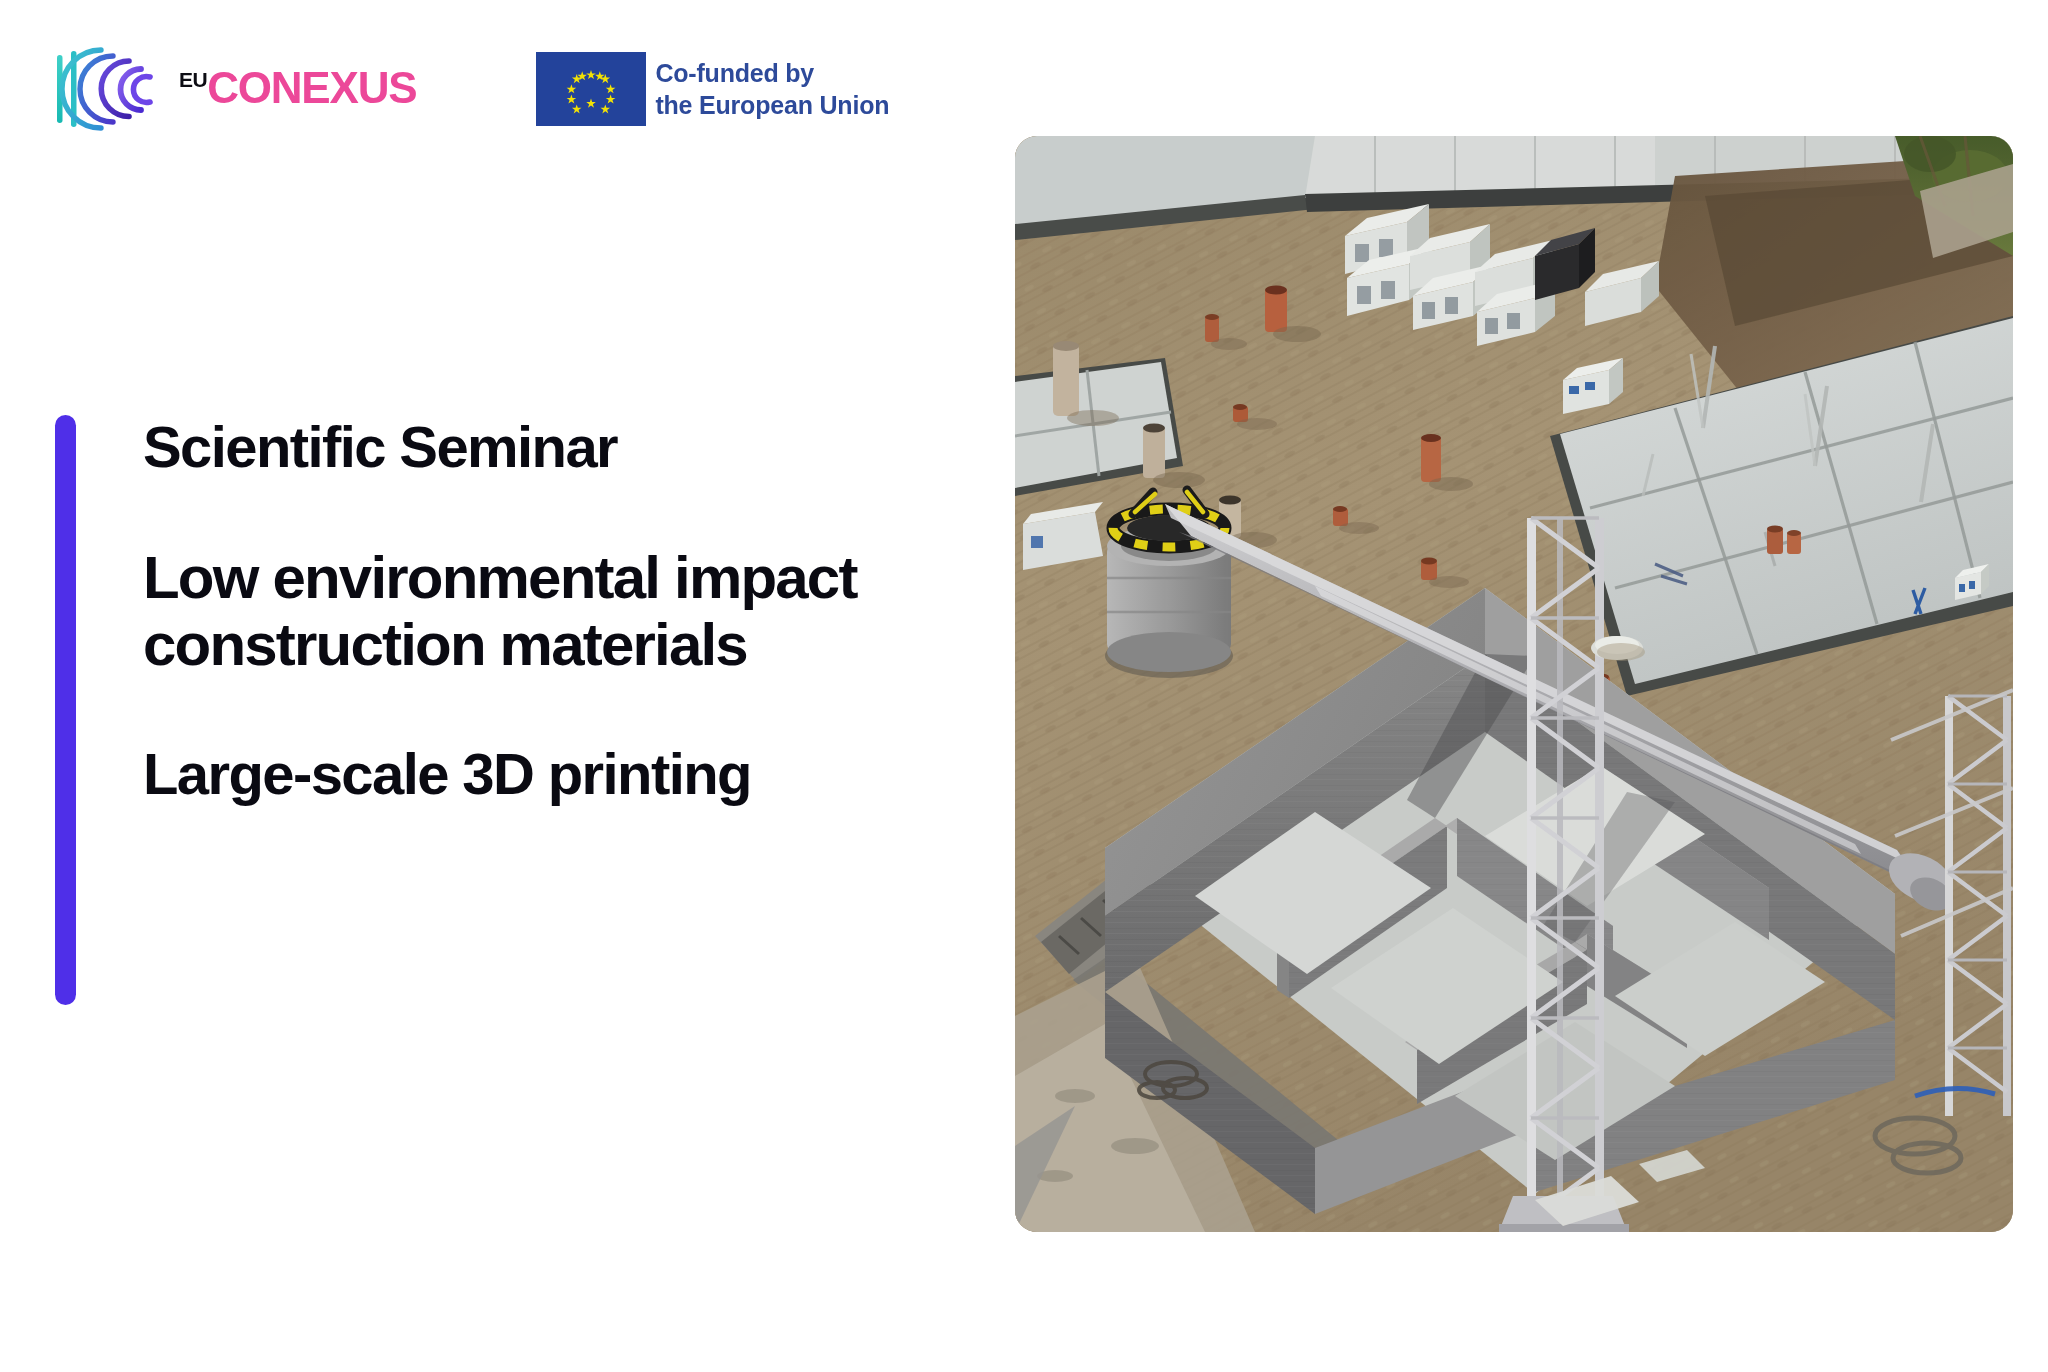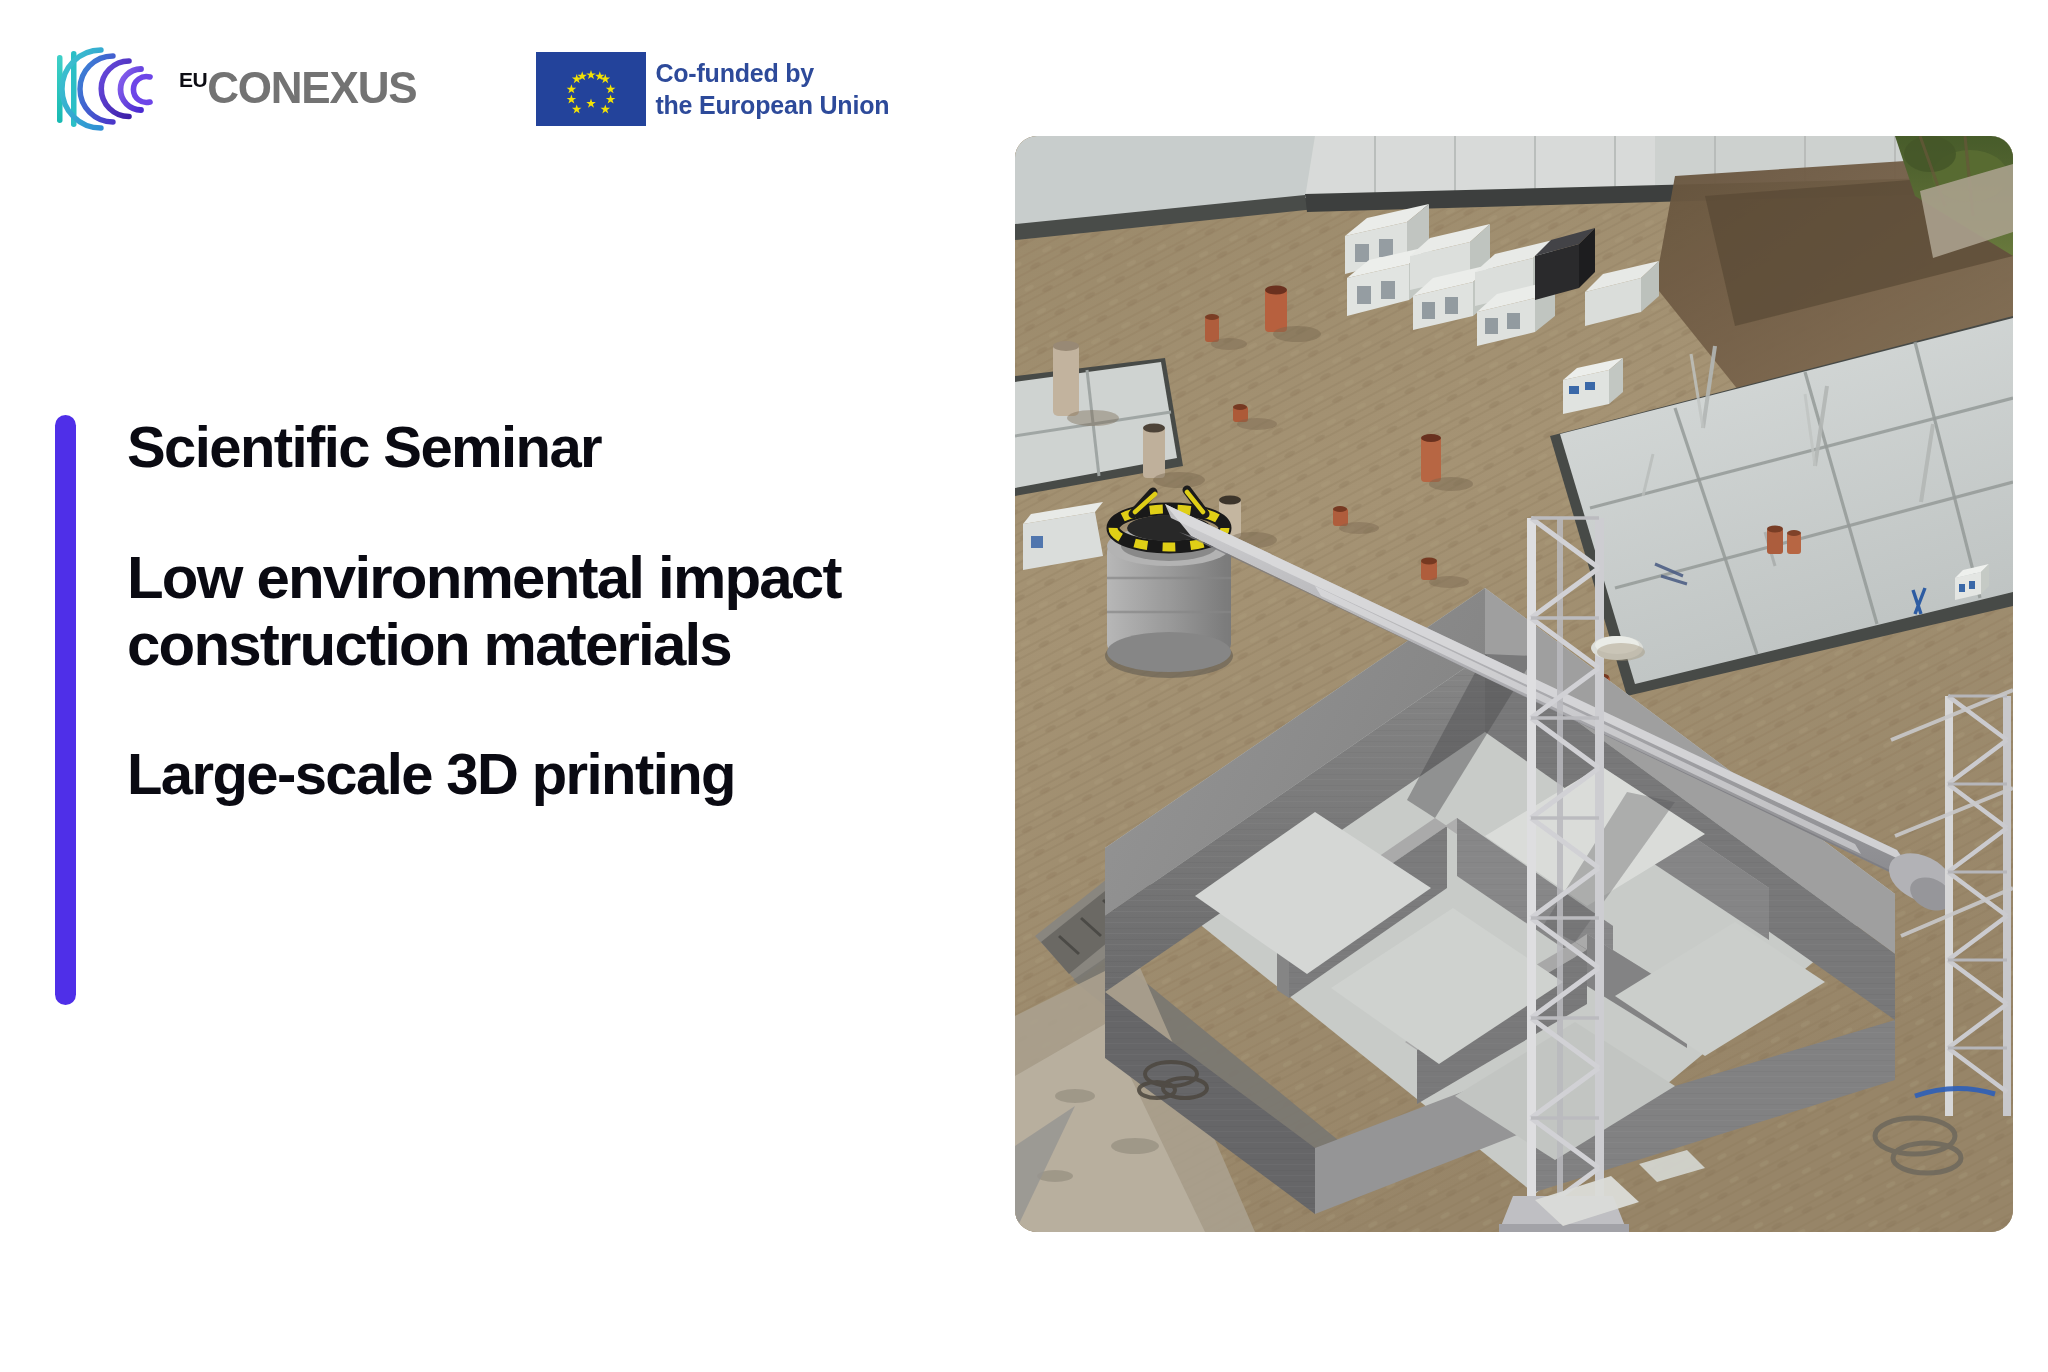--- a/index.html
+++ b/index.html
@@ -52,21 +52,21 @@
     font-weight: 700;
     letter-spacing: -0.5px;
     color: #0d0d14;
     position: relative;
     top: 2px;
   }
   .conexus-name {
     font-size: 44px;
     font-weight: 700;
     letter-spacing: -1.2px;
-    color: #737373;
+    color: #ec4899;
     position: relative;
     top: -1px;
   }
 
   .eu-funding {
     display: flex;
     align-items: center;
     gap: 9px;
   }
   .eu-flag {
@@ -97,20 +97,21 @@
     left: 0;
     top: 0;
     width: 21px;
     height: 590px;
     background: #4f2fe8;
     border-radius: 11px;
   }
 
   .content-inner {
     padding-left: 72px;
+    margin-left: 16px;
   }
 
   .headline {
     font-size: 58px;
     font-weight: 700;
     color: #0a0a12;
     line-height: 1.12;
     letter-spacing: -1.6px;
   }
 

